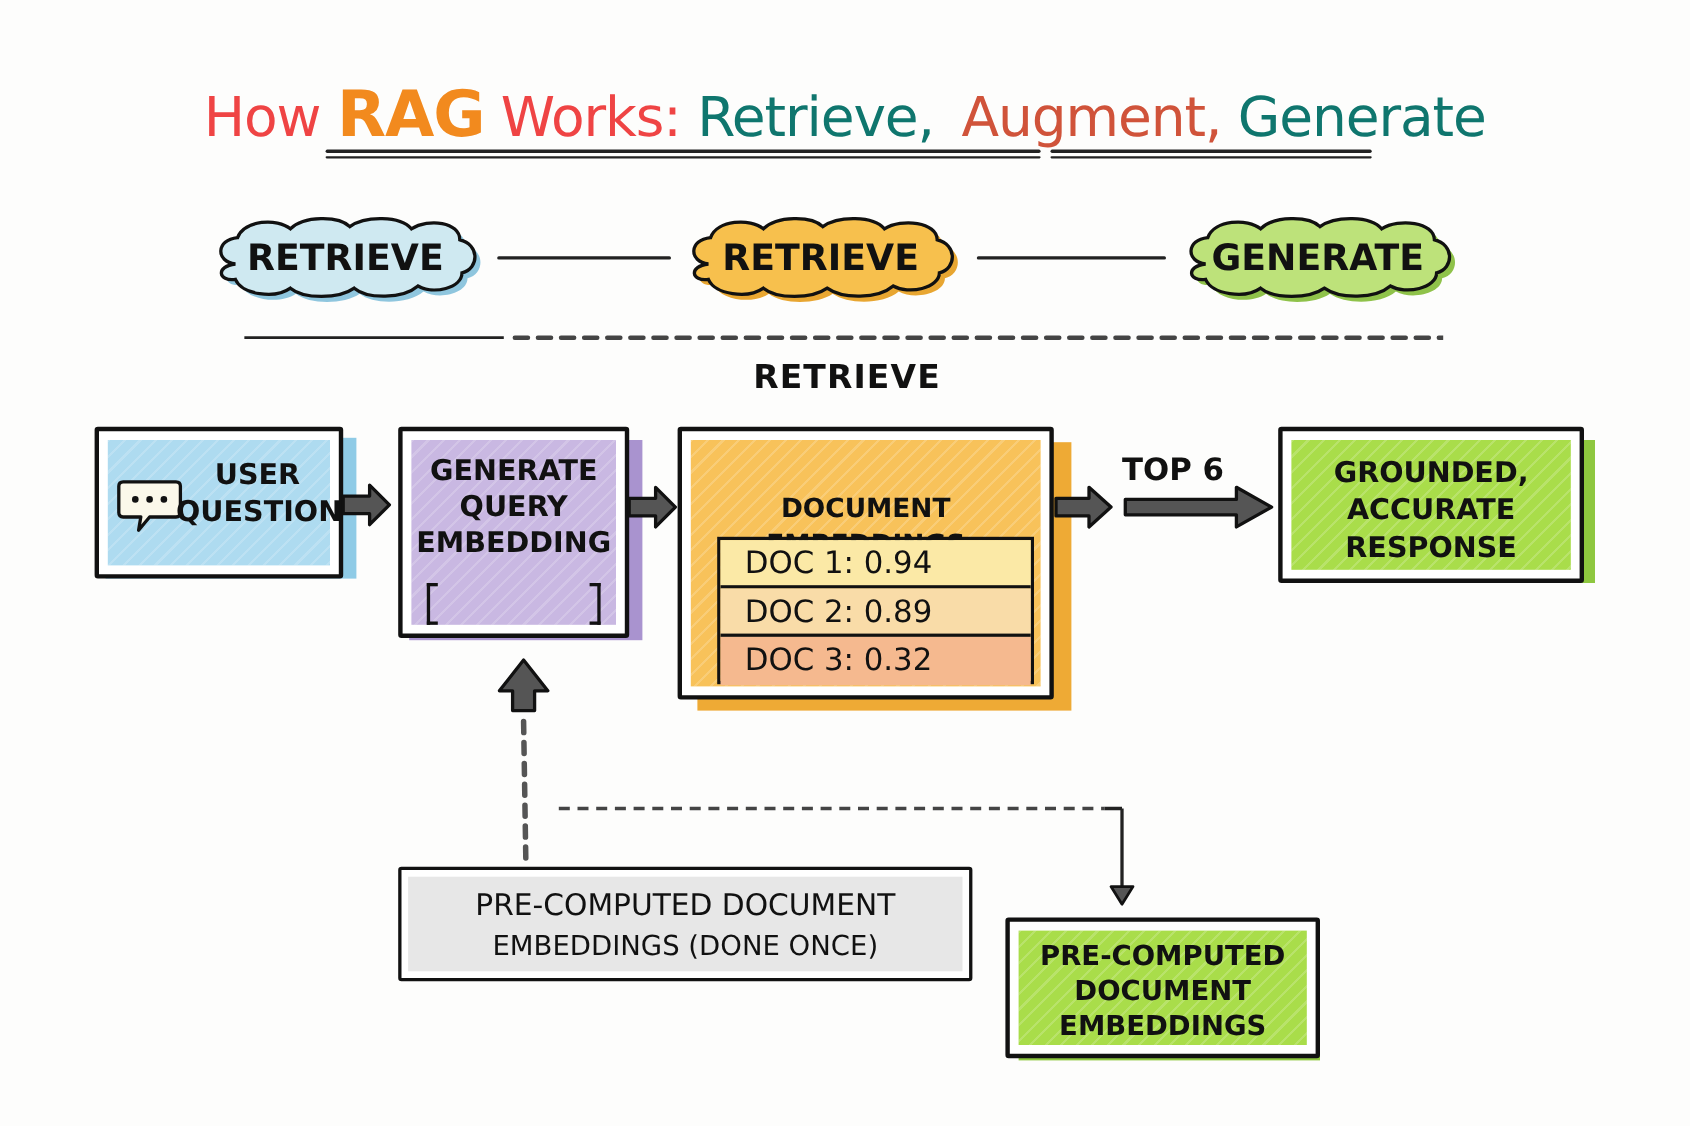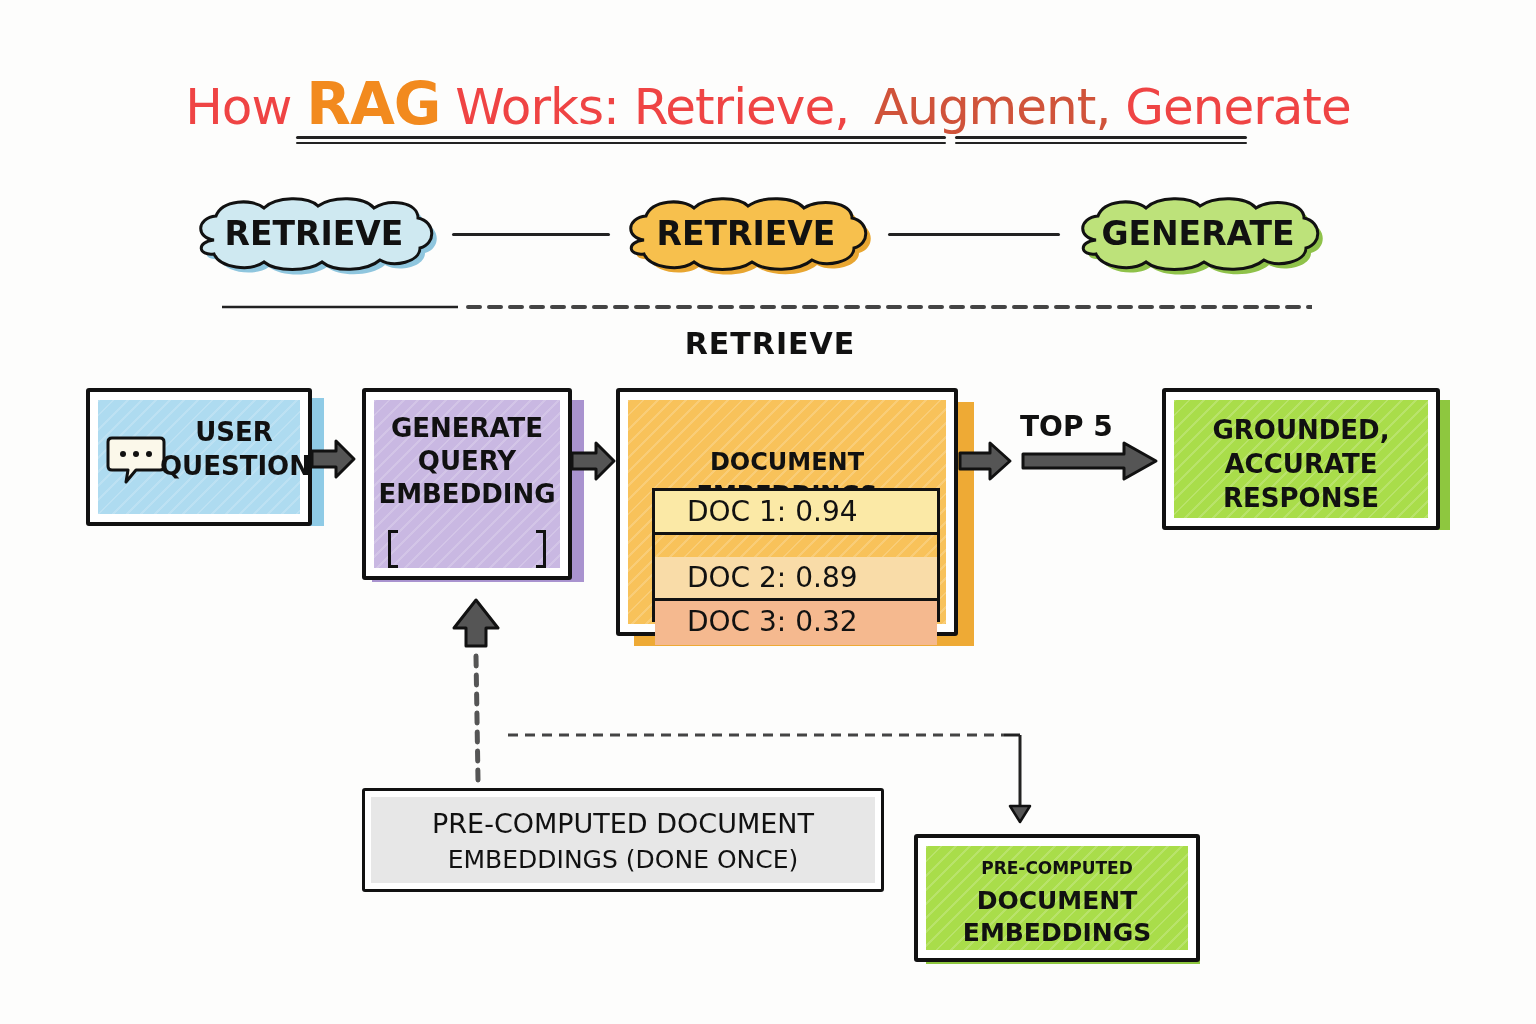--- a/index.html
+++ b/index.html
@@ -9,21 +9,21 @@
     color:#111;
   }
   .abs { position:absolute; }
   
   #title {
     left:0; top:70px; width:1536px; text-align:center;
     font-size:50px; font-weight:normal; letter-spacing:-1px;
   }
   #title .w-black { color:#ef4444; }
   #title .w-rag { color:#f28a1e; font-weight:bold; font-size:58px; }
-  #title .w-teal { color:#ef4444;margin-top:40px; }
+  #title .w-teal { color:#0f766e;margin-top:40px; }
   #title .w-red { color:#d0533a;margin-left:10px; }
   .title-underline { height:3px; background:#222; border-radius:2px; }
 
   
   .cloud-wrap { position:absolute; }
   .cloud-wrap svg { position:absolute; left:0; top:0; overflow:visible; }
   .cloud-label {
     position:absolute; left:0; top:0; width:100%; height:100%;
     display:flex; align-items:center; justify-content:center;
     font-size:33px; font-weight:bold; letter-spacing:0px; color:#111;
@@ -52,21 +52,21 @@
     font-weight:bold; font-size:26px; line-height:33px; color:#111;
   }
   .hatch {
     background-image: repeating-linear-gradient(135deg, rgba(255,255,255,0.18) 0 2px, rgba(255,255,255,0) 2px 10px);
   }
 
   
   .doc-table { position:absolute; border:3px solid #111; box-sizing:border-box; }
   .doc-row {
     height:44px; border-bottom:3px solid #111; box-sizing:border-box;
-    font-size:28px; font-weight:normal; line-height:42px; padding-left:32px; color:#111;
+    font-size:28px; font-weight:normal; line-height:42px; padding-left:22px; color:#111;
     font-family: "DejaVu Sans", sans-serif;
   }
   .doc-row:last-child { border-bottom:none; }
 
   .vec {
     position:absolute; left:24px; right:24px; top:138px; height:40px;
     font-size:23px; text-align:center; line-height:40px; color:#111;
     border-top:2px solid #333;
   }
   .bracket { position:absolute; top:138px; width:10px; height:38px; border:3px solid #111; box-sizing:border-box; }
@@ -154,30 +154,30 @@
 <svg class="abs arrow" style="left:570px; top:440px;" width="48" height="42">
   <path d="M2,13 H26 V3 L44,21 L26,39 V29 H2 Z" fill="#555" stroke="#111" stroke-width="3" stroke-linejoin="round"></path>
 </svg>
 
 <div class="abs" style="left:634px; top:402px; width:340px; height:244px; background:#eeaa35;"></div>
 <div class="box" style="left:616px; top:388px; width:342px; height:248px;">
   <div class="fill hatch" style="background-color:#f8c25a;"></div>
   <div class="box-text" style="top:54px; font-size:24px;">DOCUMENT EMBEDDINGS</div>
   <div class="doc-table" style="left:32px; top:96px; width:288px; height:134px;">
     <div class="doc-row" style="background:#fbe9a6;">DOC 1: 0.94</div>
-    <div class="doc-row" style="background:#f9dca8;margin-top:22px;">DOC 2: 0.89</div>
+    <div class="doc-row" style="background:#f9dca8;">DOC 2: 0.89</div>
     <div class="doc-row" style="background:#f5b98f;">DOC 3: 0.32</div>
   </div>
 </div>
 
 <svg class="abs arrow" style="left:958px; top:440px;" width="56" height="42">
   <path d="M2,13 H32 V3 L52,21 L32,39 V29 H2 Z" fill="#555" stroke="#111" stroke-width="3" stroke-linejoin="round"></path>
 </svg>
 
-<div id="top3-label" class="abs">TOP 5</div>
+<div id="top3-label" class="abs">TOP 6</div>
 <svg class="abs arrow" style="left:1020px; top:440px;" width="140" height="42">
   <path d="M3,14 H104 V3 L136,21 L104,39 V28 H3 Z" fill="#555" stroke="#111" stroke-width="3" stroke-linejoin="round"></path>
 </svg>
 
 <div class="abs" style="left:1176px; top:400px; width:274px; height:130px; background:#8ec73f;"></div>
 <div class="box" style="left:1162px; top:388px; width:278px; height:142px;">
   <div class="fill hatch" style="background-color:#a9dd4a;"></div>
   <div class="box-text" style="top:22px;">GROUNDED,</div>
   <div class="box-text" style="top:56px;">ACCURATE</div>
   <div class="box-text" style="top:90px;">RESPONSE</div>
@@ -197,16 +197,16 @@
 
 <div class="box" style="left:362px; top:788px; width:522px; height:104px; border-width:3px;">
   <div class="fill" style="background:#e7e7e7; left:6px; top:6px; right:6px; bottom:6px;"></div>
   <div class="box-text" style="top:52px; font-weight:normal; font-size:25px;">EMBEDDINGS (DONE ONCE)</div>
   <div class="box-text" style="top:16px; font-weight:normal; font-size:27px;">PRE-COMPUTED DOCUMENT</div>
 </div>
 
 <div class="abs" style="left:926px; top:846px; width:274px; height:118px; background:#8ec73f;"></div>
 <div class="box" style="left:914px; top:834px; width:286px; height:128px;">
   <div class="fill hatch" style="background-color:#a9dd4a;"></div>
-  <div class="box-text" style="top:14px; font-size:17px;">PRE-COMPUTED</div>
+  <div class="box-text" style="top:14px; font-size:25px;">PRE-COMPUTED</div>
   <div class="box-text" style="top:46px; font-size:25px;">DOCUMENT</div>
   <div class="box-text" style="top:78px; font-size:25px;">EMBEDDINGS</div>
 </div>
 
 </body></html>

